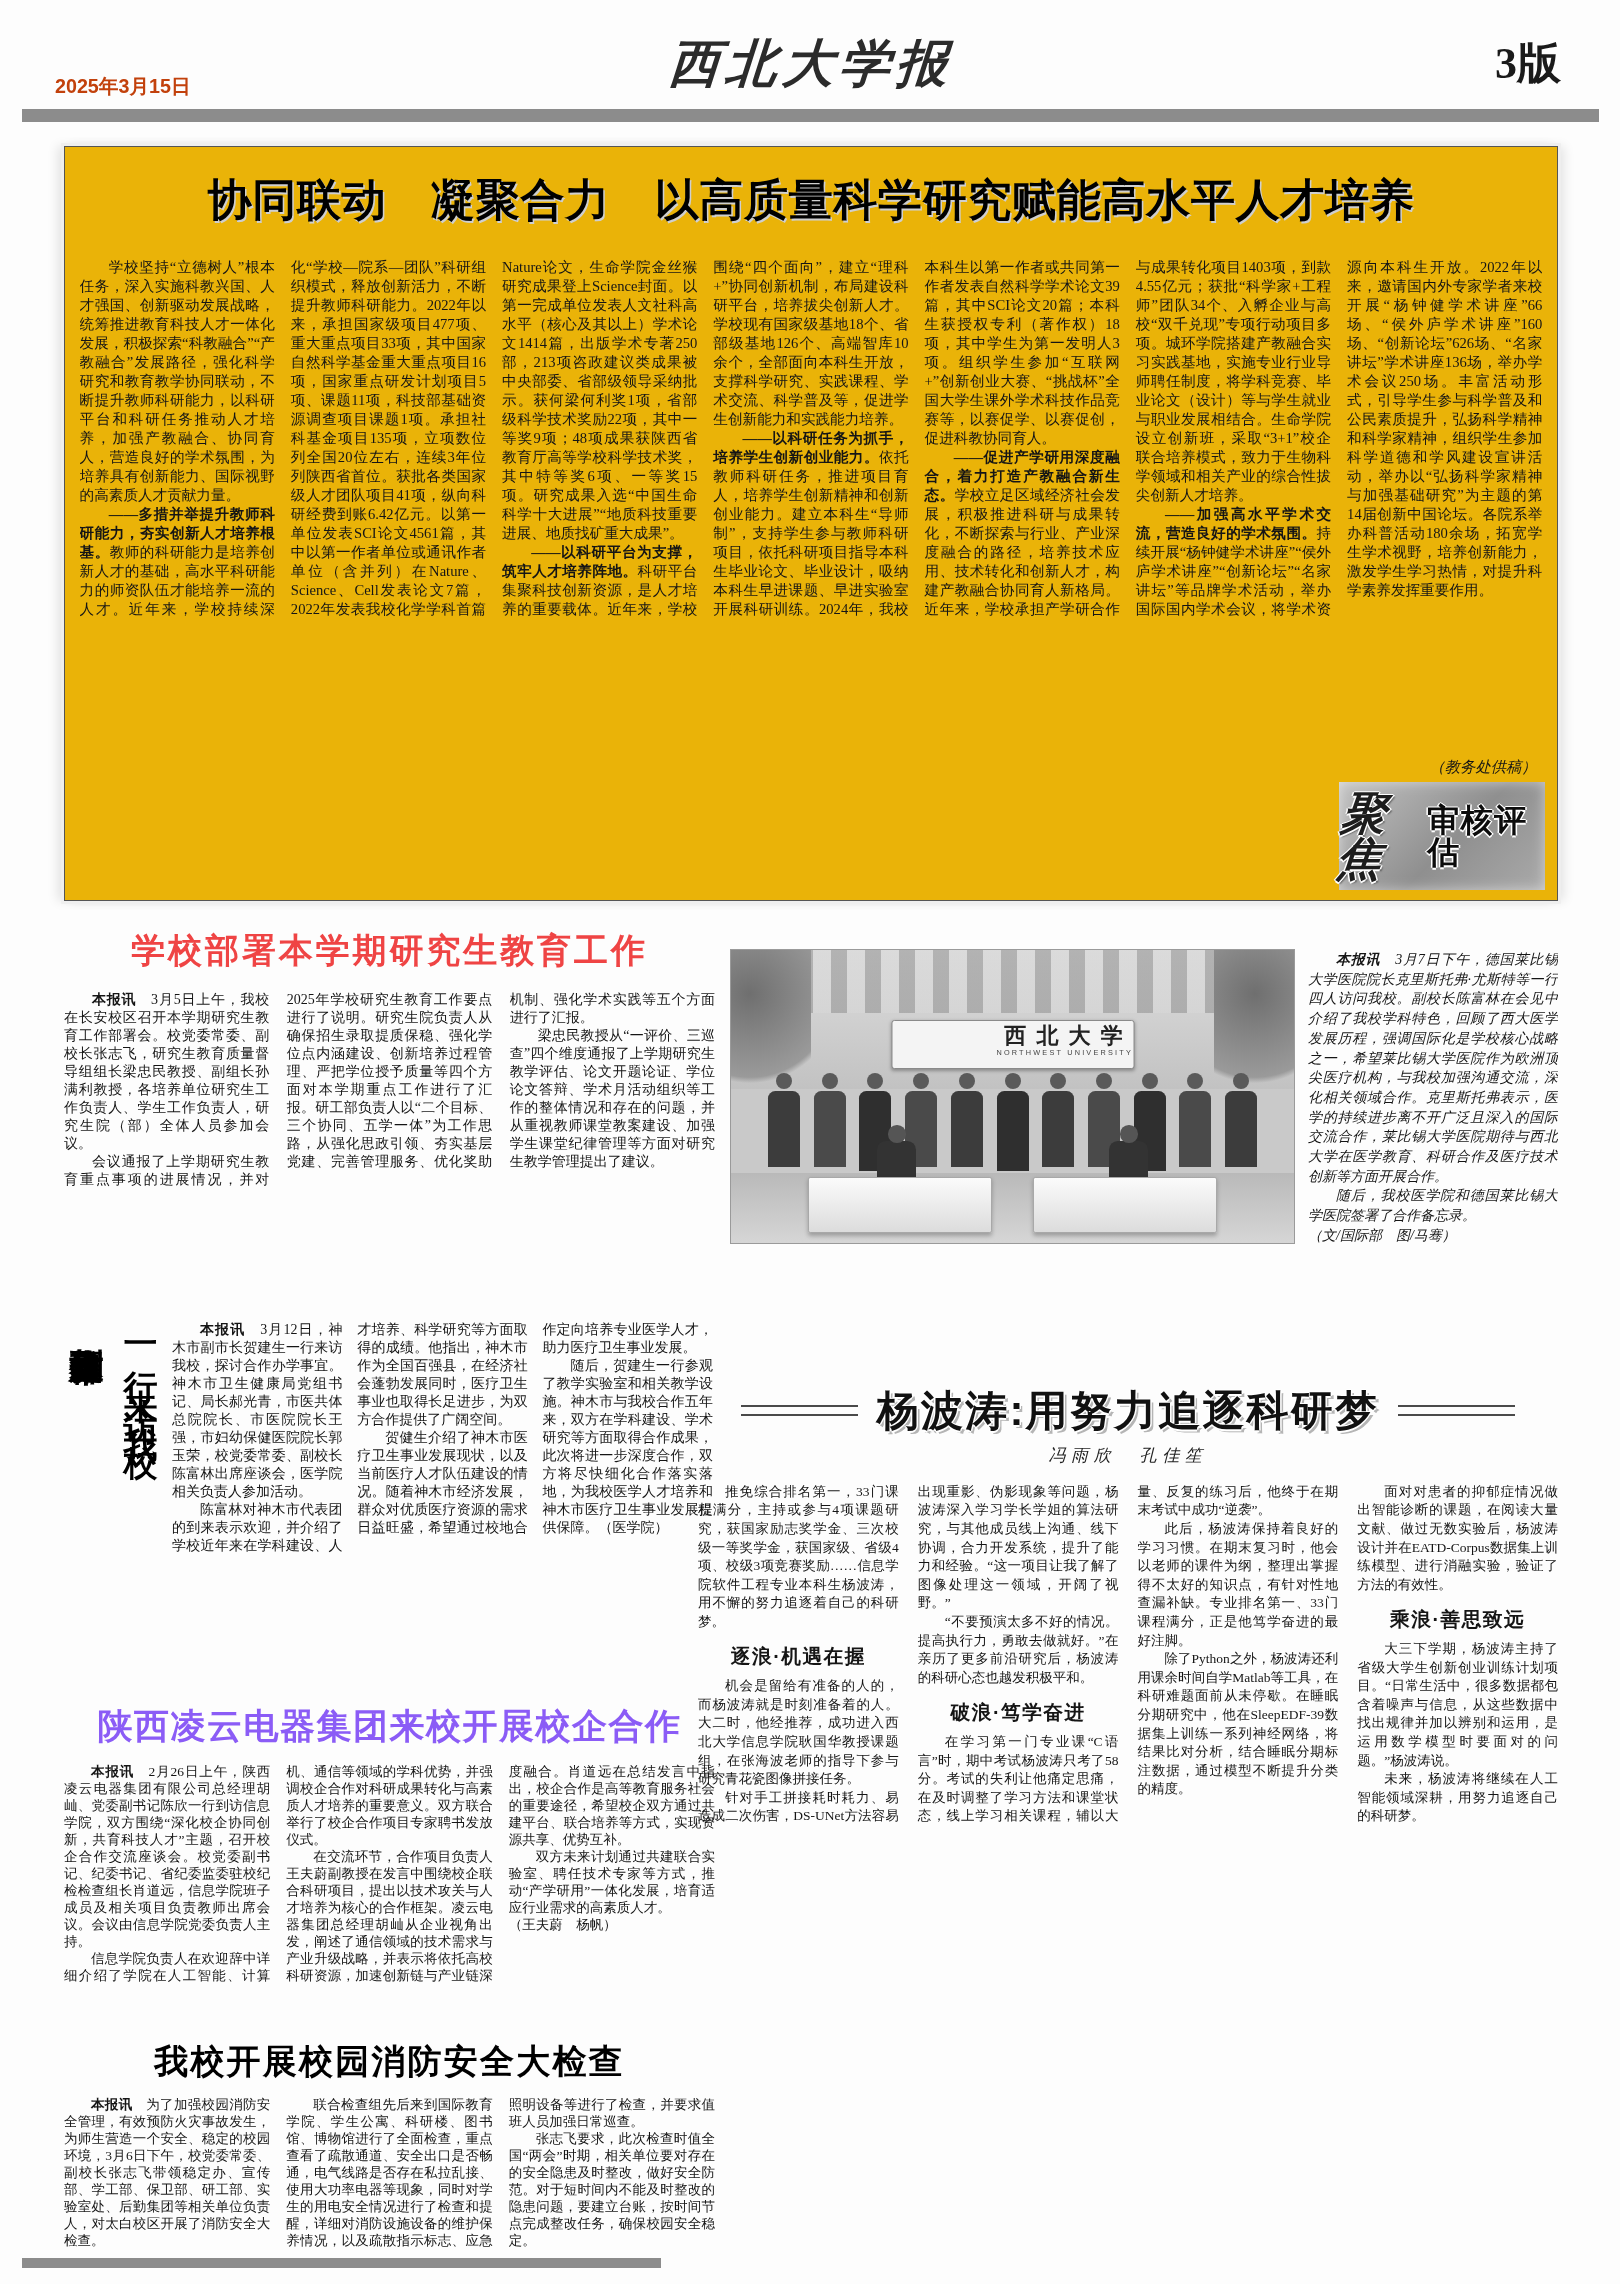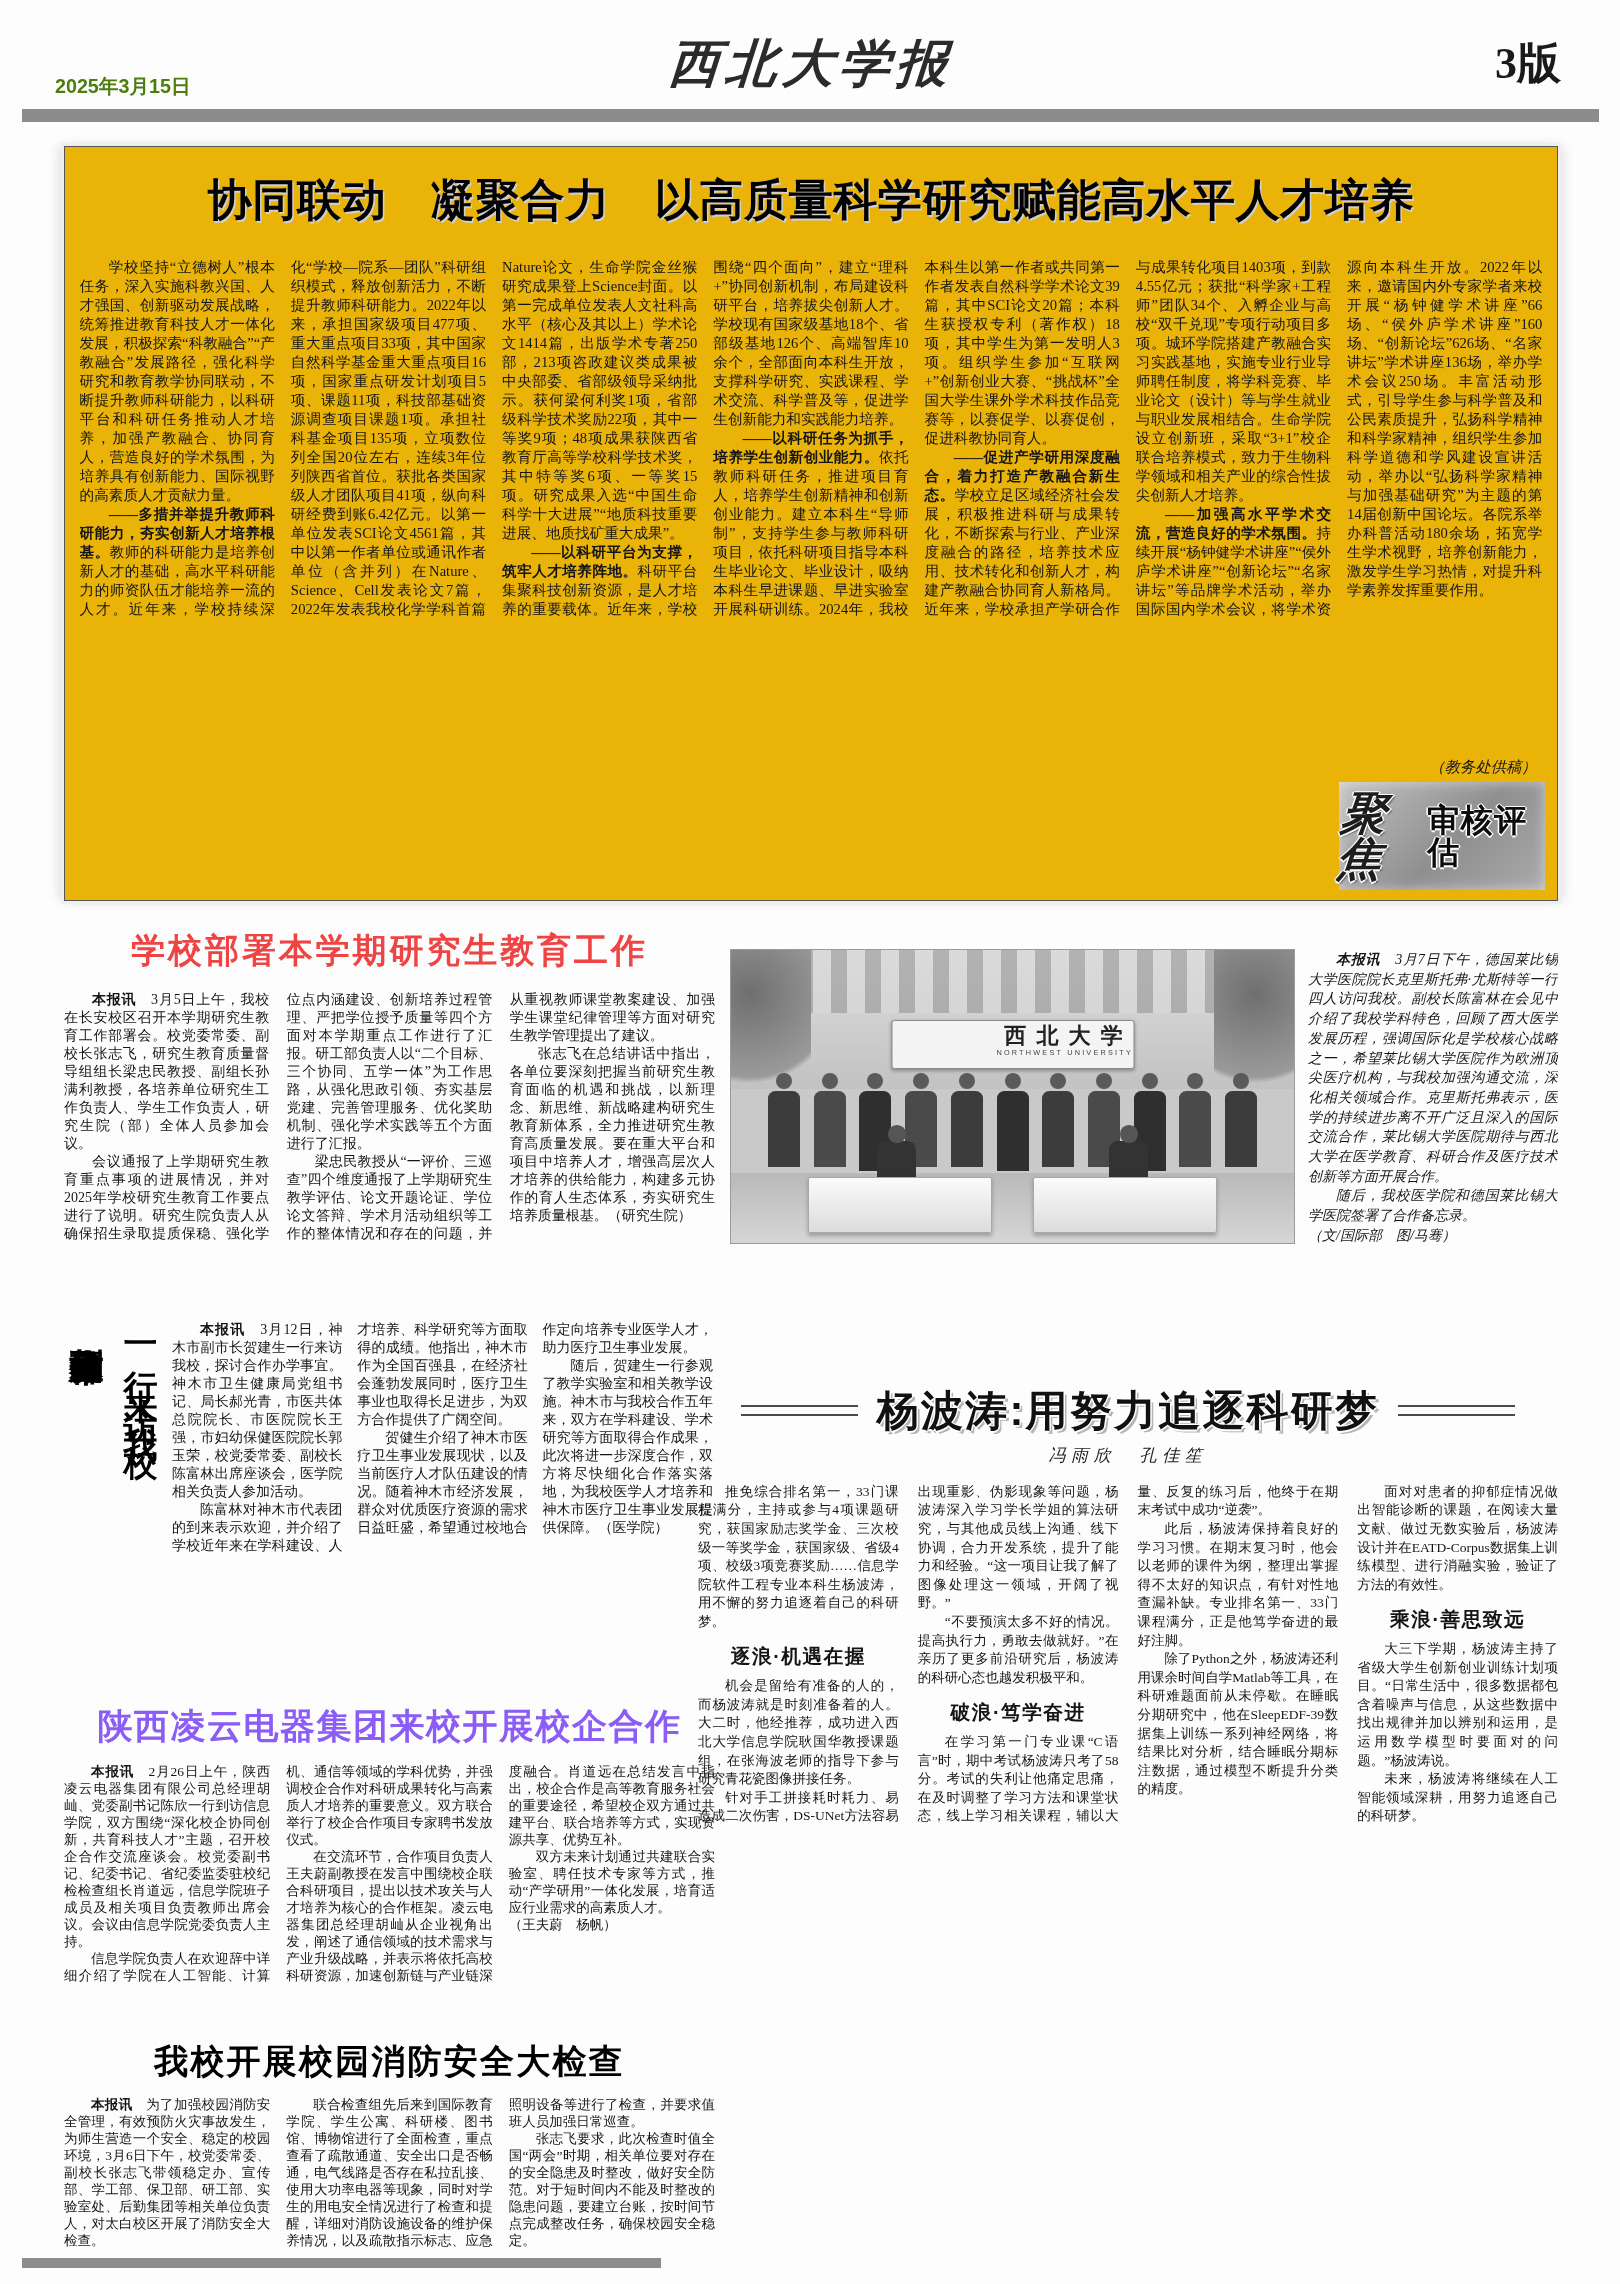--- a/index.html
+++ b/index.html
@@ -1,19 +1,19 @@
 <!DOCTYPE html>
 <html style="font-size:11.7px"><head>
 <meta charset="utf-8">
 <style>
   html,body{margin:0;padding:0;background:#e9e9e9;}
   .page{position:relative;width:1621px;height:2284px;background:#fdfdfd;overflow:hidden;
         font-family:"Liberation Serif","DejaVu Serif",serif;color:#151515;}
   
-  .date-label{position:absolute;left:55px;top:77px;font:bold 19.7px/1 "Liberation Sans","DejaVu Sans",sans-serif;color:#4d7c0f;}
+  .date-label{position:absolute;left:55px;top:77px;font:bold 19.7px/1 "Liberation Sans","DejaVu Sans",sans-serif;color:#c2410c;}
   .masthead{position:absolute;left:50%;top:38px;transform:translateX(-50%) skewX(-4deg);
             font:bold italic 51px/1 "DejaVu Serif","Liberation Serif",serif;color:#2b2b2b;letter-spacing:5.8px;}
   .edition{position:absolute;right:60px;top:42px;font:bold 44px/1 "Liberation Serif",serif;color:#1a1a1a;}
   .rule-bar{position:absolute;height:13px;background:#8c8c8c;}
   .rule-top{left:22px;right:22px;top:109px;}
   .rule-bottom{left:22px;top:2258px;width:639px;height:10.2px;}
   
   .cols p{margin:0;text-indent:2em;text-align:justify;}
   .cols p.align-right{text-align:left;text-indent:0;}
   .cols b{font-weight:bold;}
@@ -118,21 +118,20 @@
       <span class="badge-label">审核评估</span>
     </div>
   </div>
 
   <div class="grad">
     <h2>学校部署本学期研究生教育工作</h2>
     <div class="cols">
         <p><b>本报讯</b>　3月5日上午，我校在长安校区召开本学期研究生教育工作部署会。校党委常委、副校长张志飞，研究生教育质量督导组组长梁忠民教授、副组长孙满利教授，各培养单位研究生工作负责人、学生工作负责人，研究生院（部）全体人员参加会议。</p>
         <p>会议通报了上学期研究生教育重点事项的进展情况，并对2025年学校研究生教育工作要点进行了说明。研究生院负责人从确保招生录取提质保稳、强化学位点内涵建设、创新培养过程管理、严把学位授予质量等四个方面对本学期重点工作进行了汇报。研工部负责人以“二个目标、三个协同、五学一体”为工作思路，从强化思政引领、夯实基层党建、完善管理服务、优化奖助机制、强化学术实践等五个方面进行了汇报。</p>
         <p>梁忠民教授从“一评价、三巡查”四个维度通报了上学期研究生教学评估、论文开题论证、学位论文答辩、学术月活动组织等工作的整体情况和存在的问题，并从重视教师课堂教案建设、加强学生课堂纪律管理等方面对研究生教学管理提出了建议。</p>
-        <p>张志飞在总结讲话中指出，各单位要深刻把握当前研究生教育面临的机遇和挑战，以新理念、新思维、新战略建构研究生教育新体系，全力推进研究生教育高质量发展。要在重大平台和项目中培养人才，增强高层次人才培养的供给能力，构建多元协作的育人生态体系，夯实研究生培养质量根基。（研究生院）</p>
       </div>
   </div>
 
   <div class="photo">
     <div class="building">
       <div class="windows"></div>
       <div class="foliage-l"></div>
       <div class="foliage-r"></div>
       <div class="sign">
         <div class="cn">西北大学</div>

